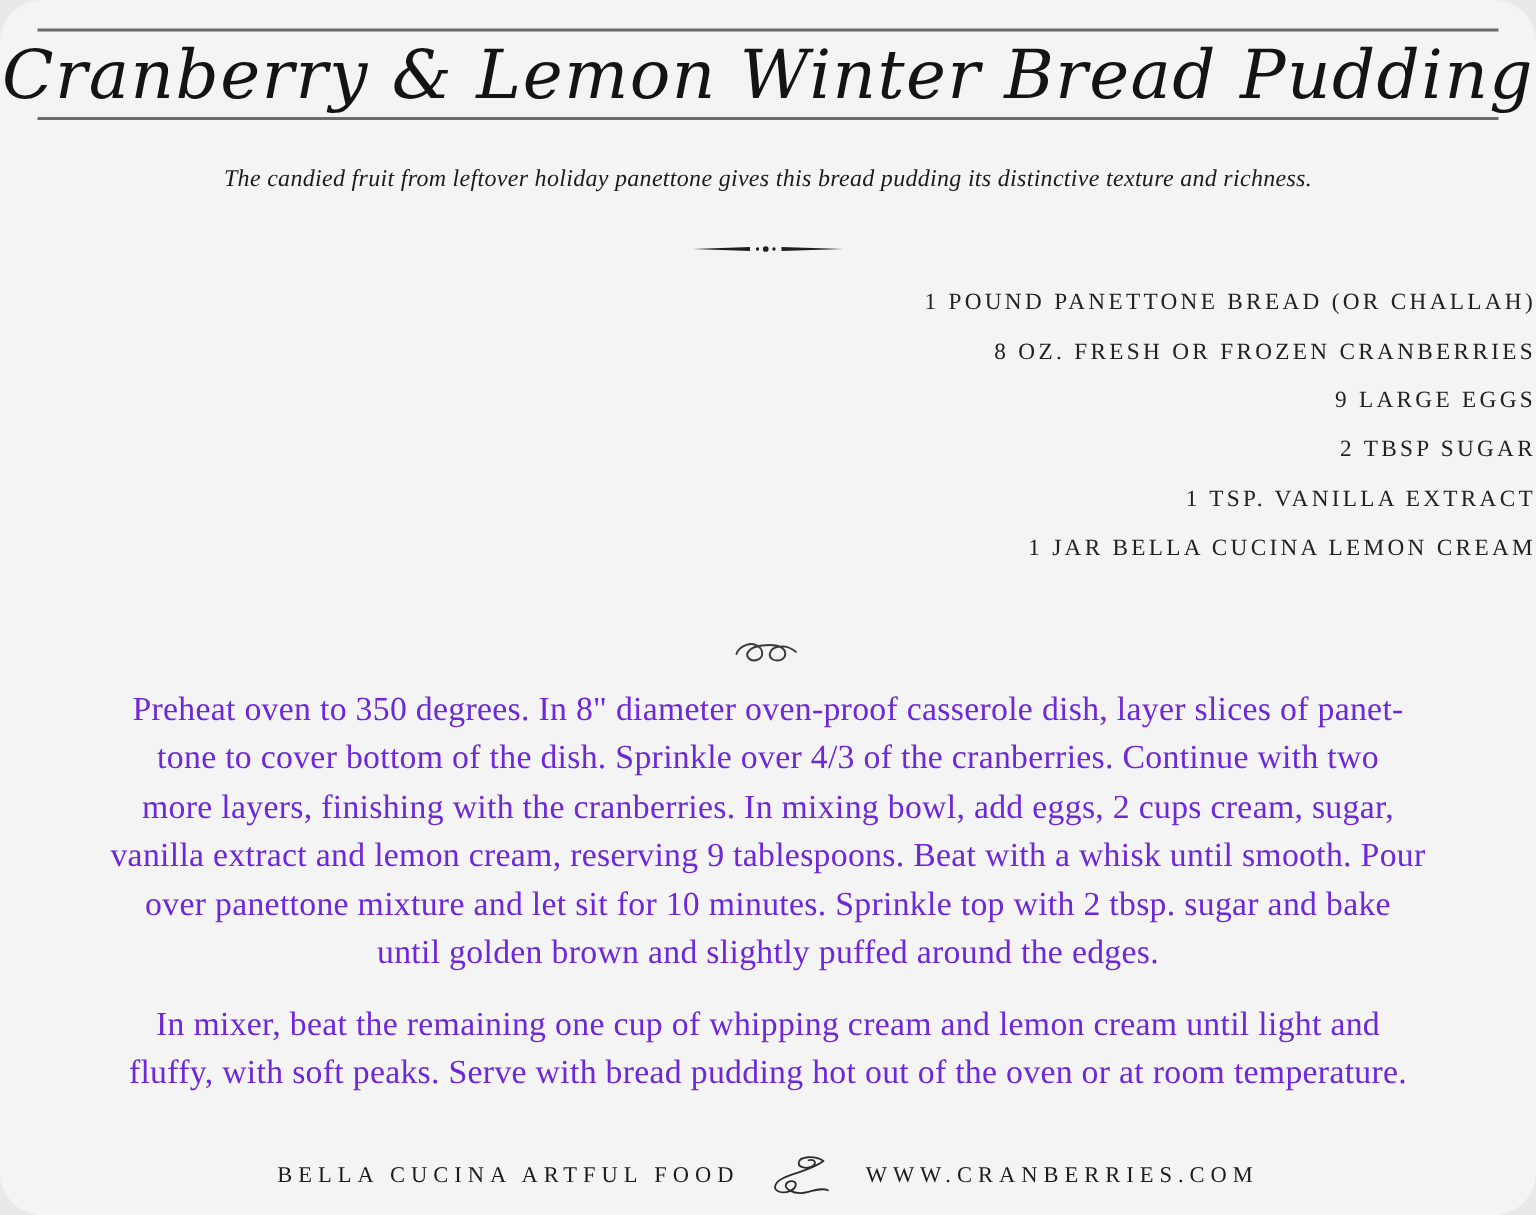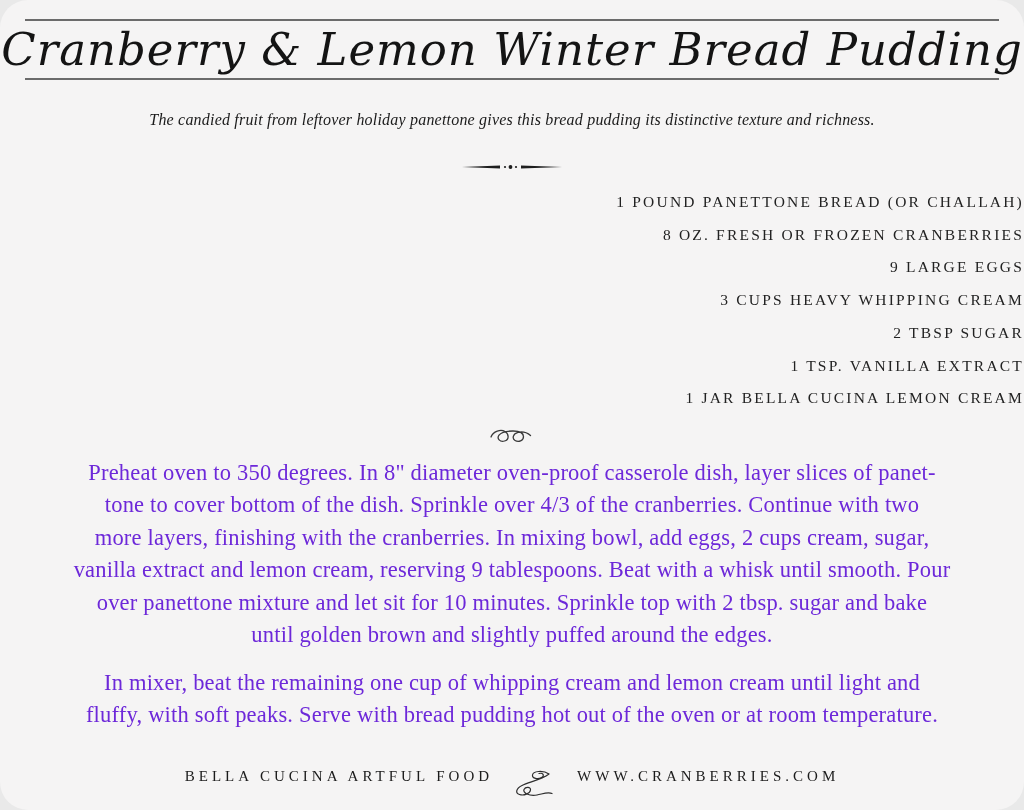--- a/index.html
+++ b/index.html
@@ -97,21 +97,21 @@
     color: #6d28d9;
     white-space: nowrap;
   }
   .footer {
     position: absolute;
     top: 768px;
     left: 0;
     right: 0;
     display: flex;
     justify-content: center;
-    align-items: flex-start;
+    align-items: center;
     gap: 20px;
   }
   .footer-text {
     font-size: 15px;
     letter-spacing: 4px;
     color: #1b1b1b;
     white-space: nowrap;
   }
   .orn { display: inline-block; vertical-align: middle; }
 </style>
@@ -133,21 +133,20 @@
       <circle cx="48.5" cy="4" r="1.9" fill="#1e1e1e"></circle>
       <circle cx="54" cy="4" r="1.1" fill="#1e1e1e"></circle>
       <polygon points="59,2.6 59,5.4 100,4" fill="#1e1e1e"></polygon>
     </svg>
   </div>
 
   <div class="ingredients">
     <div class="ingredient">1 POUND PANETTONE BREAD (OR CHALLAH)</div>
     <div class="ingredient">8 OZ. FRESH OR FROZEN CRANBERRIES</div>
     <div class="ingredient">9 LARGE EGGS</div>
-    <div class="ingredient">3 CUPS HEAVY WHIPPING CREAM</div>
     <div class="ingredient">2 TBSP SUGAR</div>
     <div class="ingredient">1 TSP. VANILLA EXTRACT</div>
     <div class="ingredient">1 JAR BELLA CUCINA LEMON CREAM</div>
   </div>
 
   <div class="scroll-wrap">
     <svg class="orn" width="46" height="18" viewBox="0 0 46 18">
       <path d="M2 10 C4 4 12 2 16 4.5 C20 7 20.5 12.5 15.5 14 C11 15.3 7.5 11.5 10 8.2 C12.5 5 19 4 24 4 C30 4 34.5 6 34.5 9.8 C34.5 13.8 29.5 15.5 26 13.5 C22.8 11.6 24 6.5 29 5.3 C33 4.4 38 5.5 41.5 8.5" fill="none" stroke="#3a3a3a" stroke-width="1.3" stroke-linecap="round"></path>
     </svg>
   </div>

